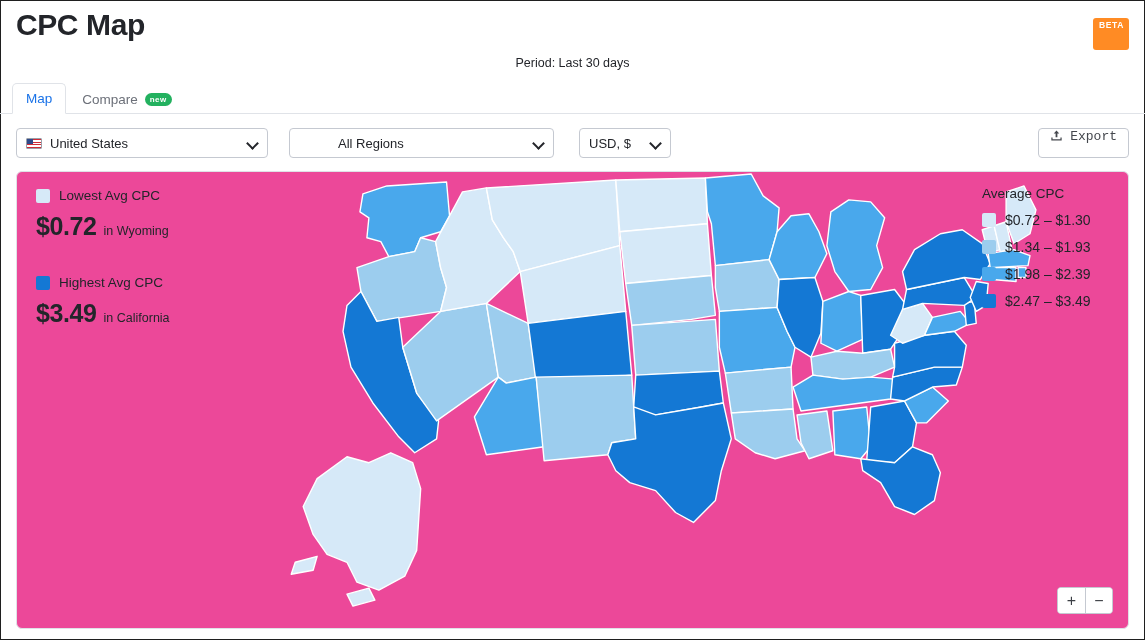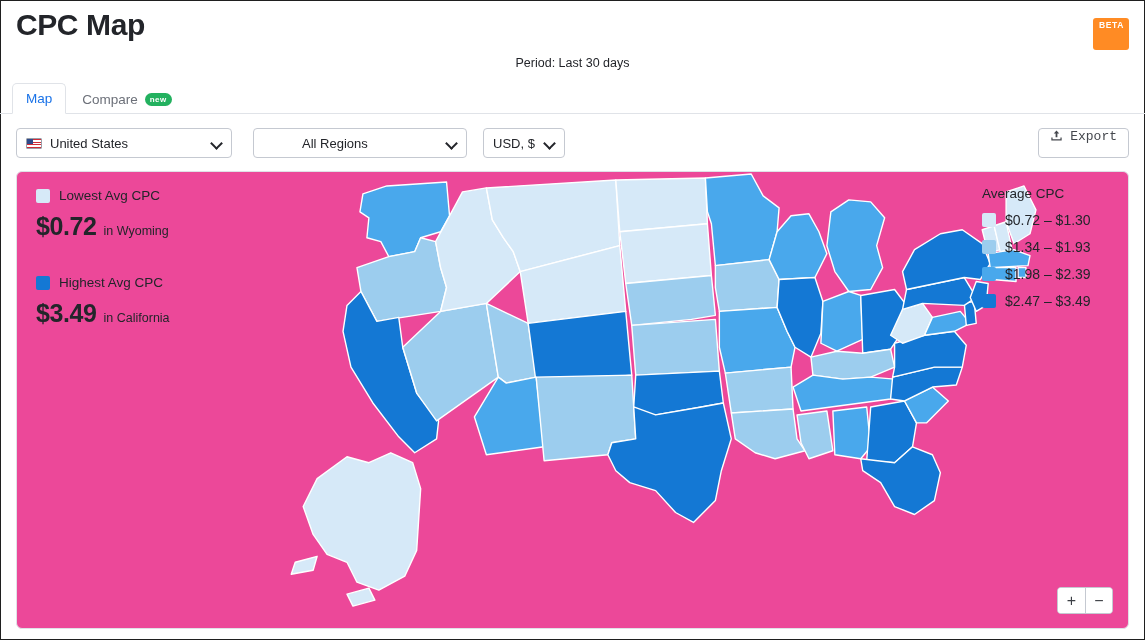--- a/index.html
+++ b/index.html
@@ -52,23 +52,23 @@
 
   
   .controls { display: flex; align-items: center; padding: 14px 16px 0 16px; }
   .select {
     display: flex; align-items: center; height: 30px;
     border: 1px solid #c5c9d1; border-radius: 4px; background: #fff;
     font-size: 13px; color: #23252a; padding: 0 9px; cursor: pointer;
     position: relative; user-select: none;
   }
   .select .lbl { flex: 1; white-space: nowrap; }
-  .sel-country { width: 216px; }
-  .sel-region  { width: 214px; margin-left: 21px; padding-left: 48px; }
-  .sel-currency{ width: 82px;  margin-left: 16px; }
+  .sel-country { width: 252px; }
+  .sel-region  { width: 265px; margin-left: 21px; padding-left: 48px; }
+  .sel-currency{ width: 92px;  margin-left: 25px; }
   .chev {
     width: 11px; height: 11px; margin-left: 8px; flex: none;
     position: relative;
   }
   .chev::before {
     content: ""; position: absolute; left: 1px; top: 1px;
     width: 7px; height: 7px;
     border-right: 2px solid #23252a; border-bottom: 2px solid #23252a;
     transform: rotate(45deg);
   }

